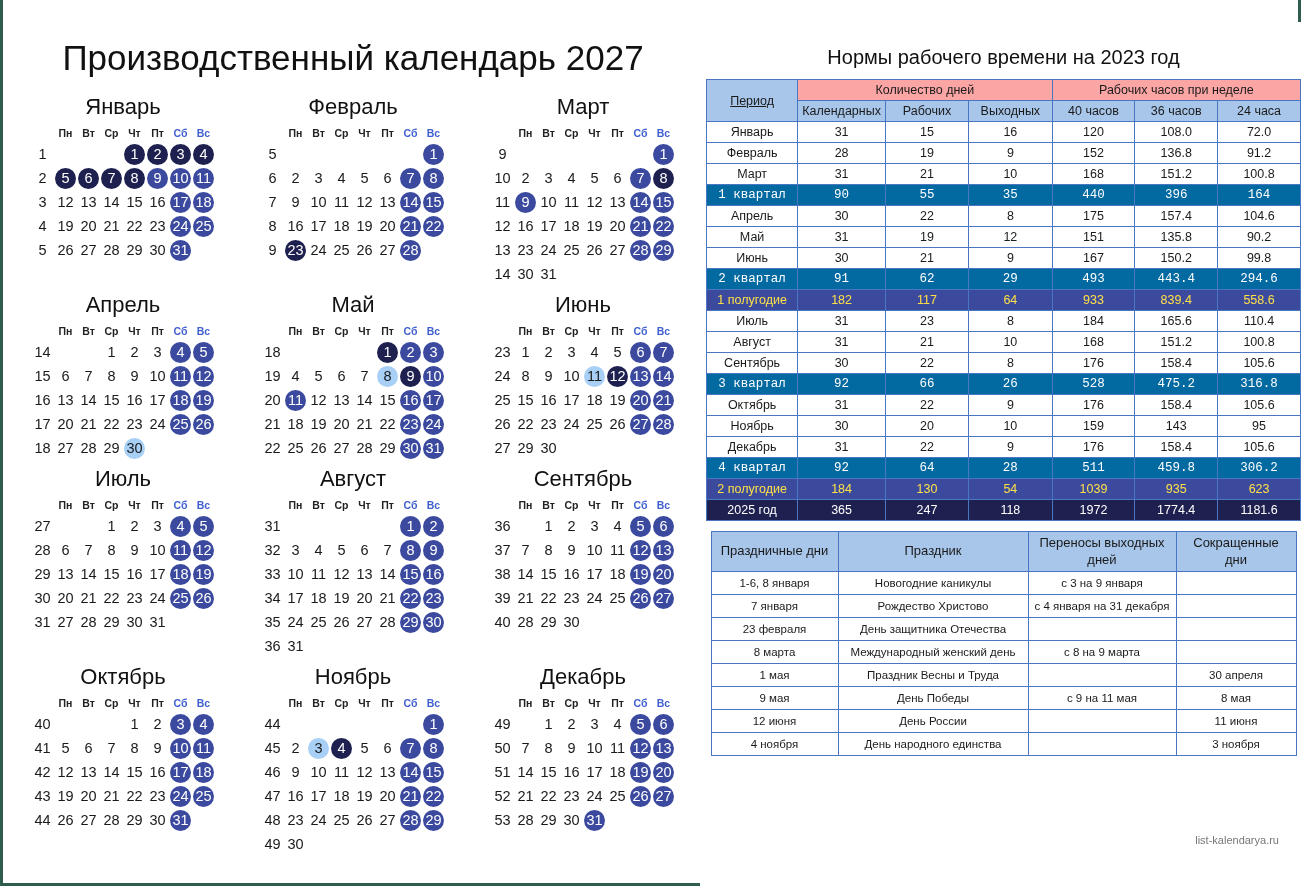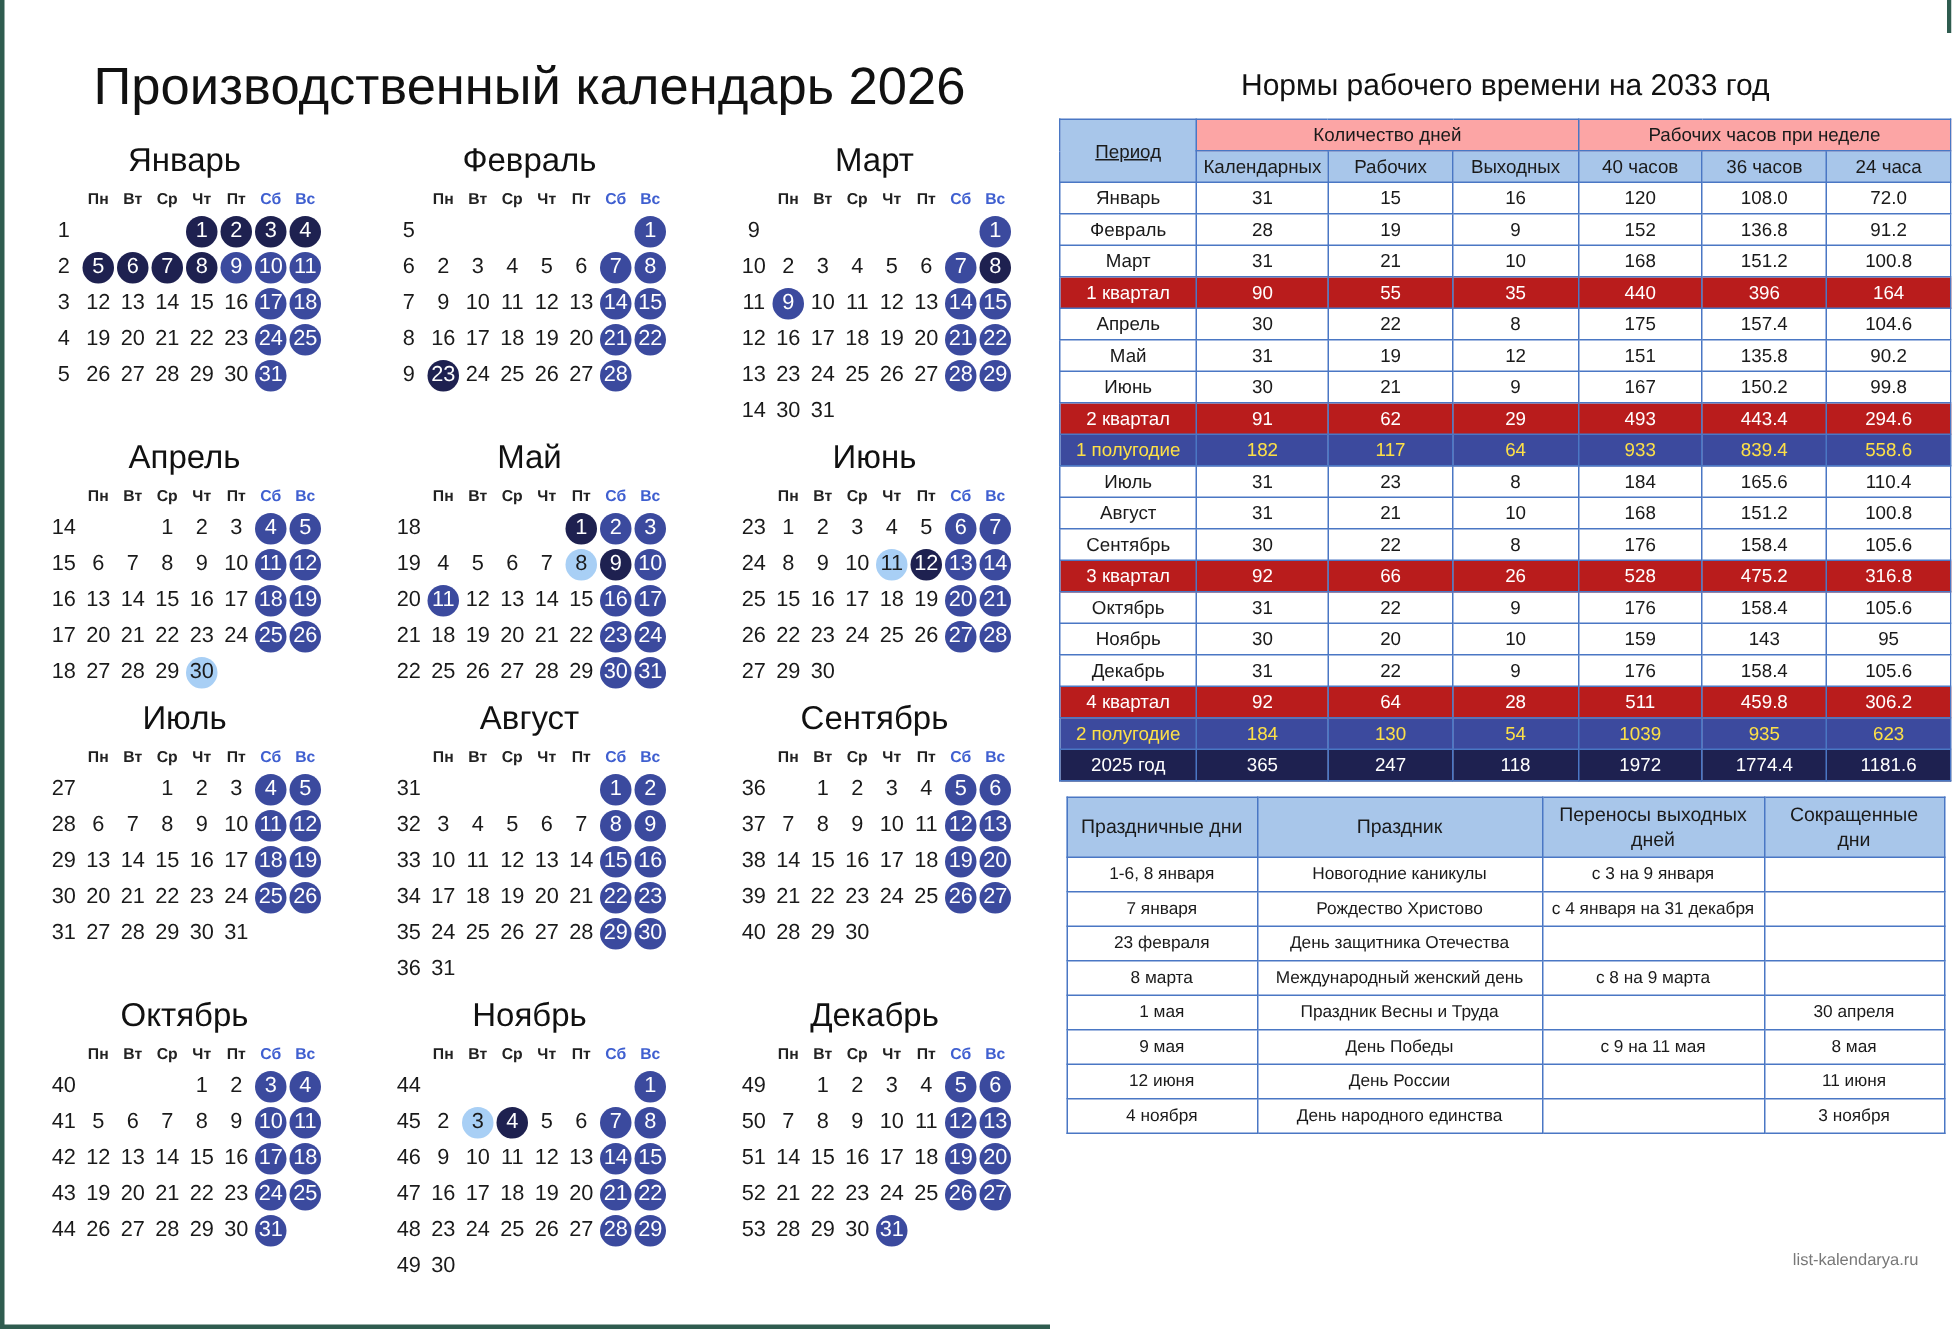--- a/index.html
+++ b/index.html
@@ -63,21 +63,21 @@
   }
   table.data td, table.data th {
     border:1px solid #4a77c4; padding:0 4px; text-align:center;
     font-size:12.5px; font-weight:400; color:#1a1a1a; height:21px;
   }
   
   .hdr-main { background:#fca5a5; font-size:14px; height:22px; }
   .hdr-sub  { background:#a8c6ea; font-size:11px; height:20px; }
   .hdr-period { background:#a8c6ea; font-size:14px; width:92px;text-decoration:underline; }
   td.period-cell { text-align:left; padding-left:6px; font-size:12.5px; }
-  tr.quarter td { background:#b91c1c; color:#fff; }
+  tr.quarter td { background:#0369a1; color:#fff;font-family:Liberation Mono, monospace; }
   tr.half td    { background:#3c4a9e; color:#fde047; }
   tr.year td    { background:#1e2150; color:#fff; }
   .norms-col { width:84px; }
 
   
   table.hol td, table.hol th { font-size:11.5px; height:23px; }
   table.hol th {
     background:#a8c6ea; font-size:13px; height:40px; font-weight:400;
     line-height:1.25;
   }
@@ -94,21 +94,21 @@
 </head>
 <body>
 
 <div id="root">
 
   <div class="frame-left"></div>
   <div class="frame-bottom"></div>
   <div class="frame-topright"></div>
 
   <div class="cal-panel">
-    <div class="main-title">Производственный календарь 2026</div>
+    <div class="main-title">Производственный календарь 2027</div>
     <div class="months-grid" id="months-grid">
         <div class="month">
           <div class="month-name">Январь</div>
           <table class="month-table">
             <thead>
               <tr>
                 <th class="wk"></th>
                 <th>Пн</th>
                 <th>Вт</th>
                 <th>Ср</th>
@@ -958,21 +958,21 @@
                 <td></td>
                 <td></td>
               </tr>
             </tbody>
           </table>
         </div>
       </div>
   </div>
 
   <div class="right-panel">
-    <div class="sec-title norms-title">Нормы рабочего времени на 2033 год</div>
+    <div class="sec-title norms-title">Нормы рабочего времени на 2023 год</div>
     <table class="data norms" id="norms-table">
         <thead>
           <tr>
             <th class="hdr-period hdr-main" rowspan="2">Период</th>
             <th class="hdr-main" colspan="3">Количество дней</th>
             <th class="hdr-main" colspan="3">Рабочих часов при неделе</th>
           </tr>
           <tr>
             <th class="hdr-sub norms-col">Календарных</th>
             <th class="hdr-sub norms-col">Рабочих</th>

